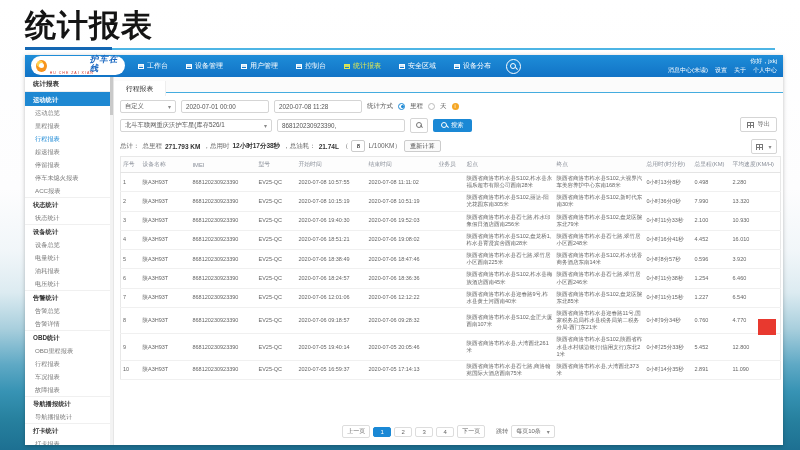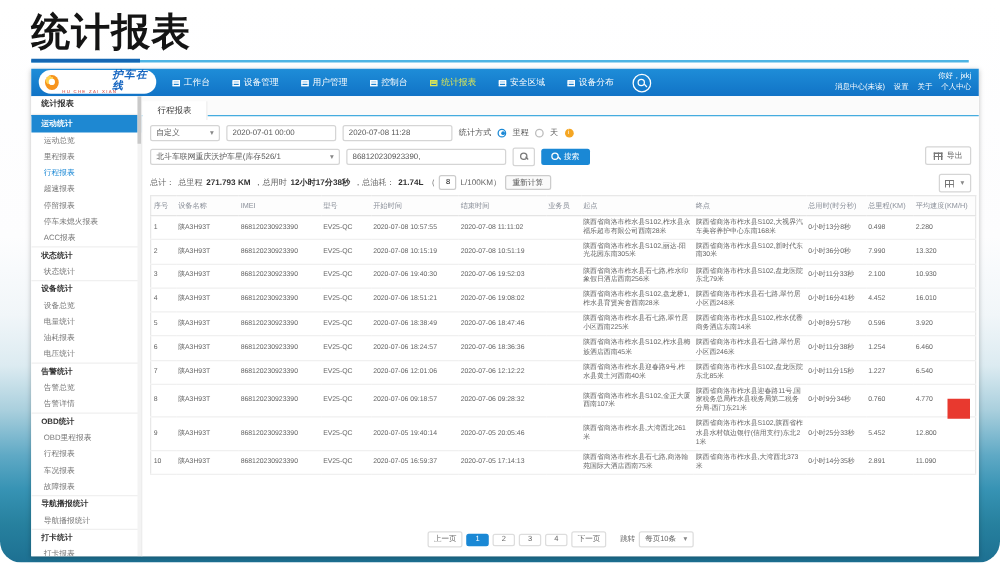--- a/index.html
+++ b/index.html
@@ -1,18 +1,18 @@
 <!DOCTYPE html>
 <html><head>
 <meta charset="utf-8">
 <style>
   html,body{margin:0;padding:0;}
   body{font-family:"Liberation Sans","DejaVu Sans",sans-serif;}
   .slide{position:relative;width:800px;height:450px;overflow:hidden;
-    background:linear-gradient(180deg,#ffffff 0%,#fdfdfe 42%,#f1f6f9 56%,#dcebf1 65%,#a9cfdd 73%,#5fa9c5 81%,#3793b4 87%,#27819f 93%,#1d7092 100%);border-radius:17px;}
+    background:linear-gradient(180deg,#ffffff 0%,#fdfdfe 42%,#f1f6f9 56%,#dcebf1 65%,#a9cfdd 73%,#5fa9c5 81%,#3793b4 87%,#27819f 93%,#1d7092 100%);}
   
   .page-title{position:absolute;left:25px;top:5px;font-size:31px;font-weight:bold;color:#141414;letter-spacing:1px;}
   .page-subtitle{position:absolute;left:148px;top:23px;font-size:15px;font-weight:bold;color:#222;}
   .divider-light{position:absolute;left:25px;top:48px;width:750px;height:2px;background:#4db4e4;}
   .divider-dark{position:absolute;left:25px;top:47px;width:87px;height:3px;background:#1467b3;}
   
   .app{position:absolute;left:25px;top:55px;width:758px;height:390px;background:#fff;box-shadow:0 1px 4px rgba(0,0,0,.25);}
   
   .nav{position:absolute;left:0;top:0;right:0;height:22px;background:linear-gradient(180deg,#1e8dd8,#1173c6);}
   .logo{position:absolute;left:6px;top:1px;width:94px;height:19px;background:#fff;border-radius:10px;display:flex;align-items:center;padding:0 5px;box-sizing:border-box;}

